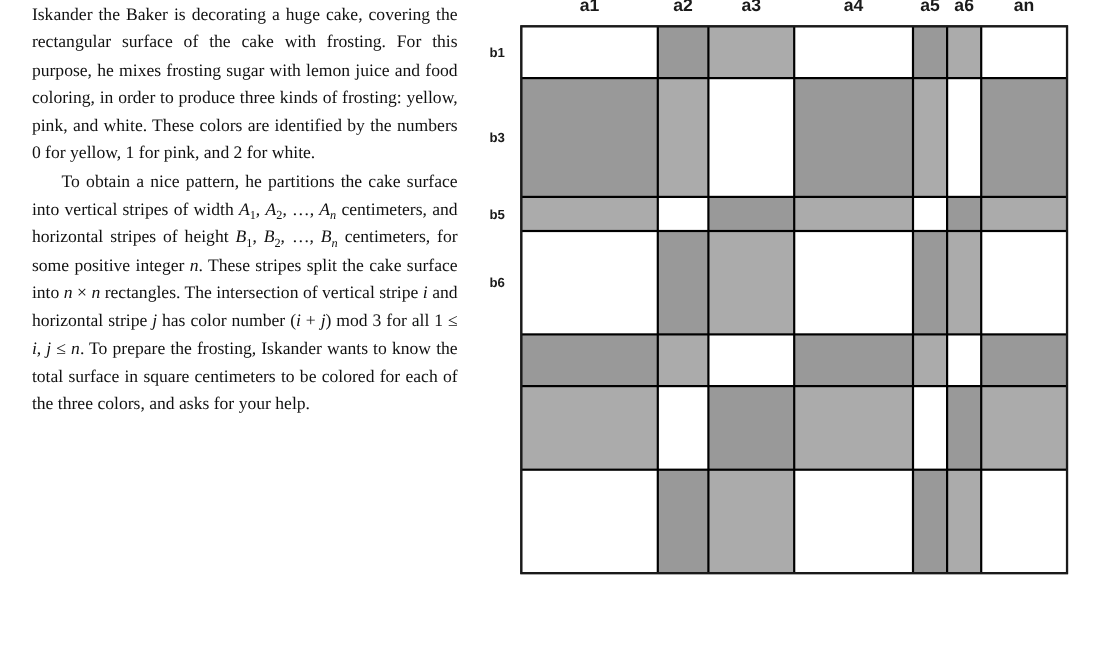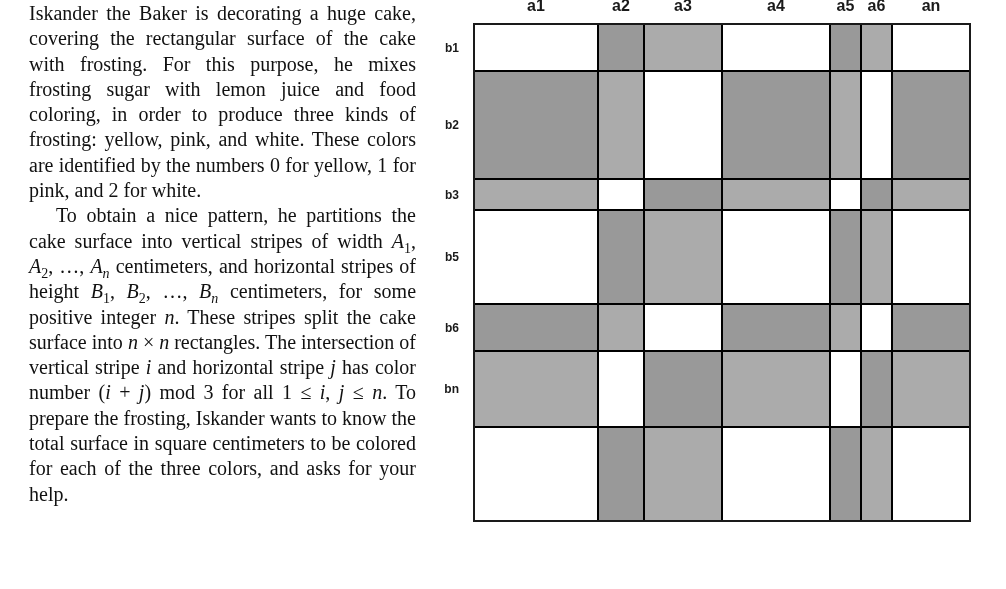--- a/index.html
+++ b/index.html
@@ -8,21 +8,21 @@
     background: #ffffff;
     position: relative;
     overflow: hidden;
     font-family: "Liberation Serif", serif;
   }
   
   .text-col {
     position: absolute;
     left: 29px; top: 1px; width: 387px;
     text-align: justify;
-    font-size: 20px;
+    font-size: 16px;
     line-height: 25.3px;
     color: #111111;
   }
   .text-col p { margin: 0; }
   .text-col p.indent { text-indent: 27px; }
   .text-col sub { font-size: 70%; line-height: 0; }
   .it { font-style: italic; }
   
   .col-labels {
     position: absolute;
@@ -76,25 +76,23 @@
     <span class="col-label">a1</span>
     <span class="col-label">a2</span>
     <span class="col-label">a3</span>
     <span class="col-label">a4</span>
     <span class="col-label">a5</span>
     <span class="col-label">a6</span>
     <span class="col-label">an</span>
   </div>
 <div class="row-labels" style="grid-template-rows: 45px 106px 29px 92px 45px 74px 92px;">
     <span class="row-label">b1</span>
-    <span class="row-label">b2</span>
     <span class="row-label">b3</span>
     <span class="row-label">b5</span>
     <span class="row-label">b6</span>
-    <span class="row-label">bn</span>
   </div>
 <div class="cake-grid" style="grid-template-columns: 122px 44px 76px 106px 29px 29px 76px; grid-template-rows: 45px 106px 29px 92px 45px 74px 92px;">
     <div class="cell" style="background: rgb(255, 255, 255);"></div>
     <div class="cell" style="background: rgb(153, 153, 153);"></div>
     <div class="cell" style="background: rgb(171, 171, 171);"></div>
     <div class="cell" style="background: rgb(255, 255, 255);"></div>
     <div class="cell" style="background: rgb(153, 153, 153);"></div>
     <div class="cell" style="background: rgb(171, 171, 171);"></div>
     <div class="cell" style="background: rgb(255, 255, 255);"></div>
     <div class="cell" style="background: rgb(153, 153, 153);"></div>

